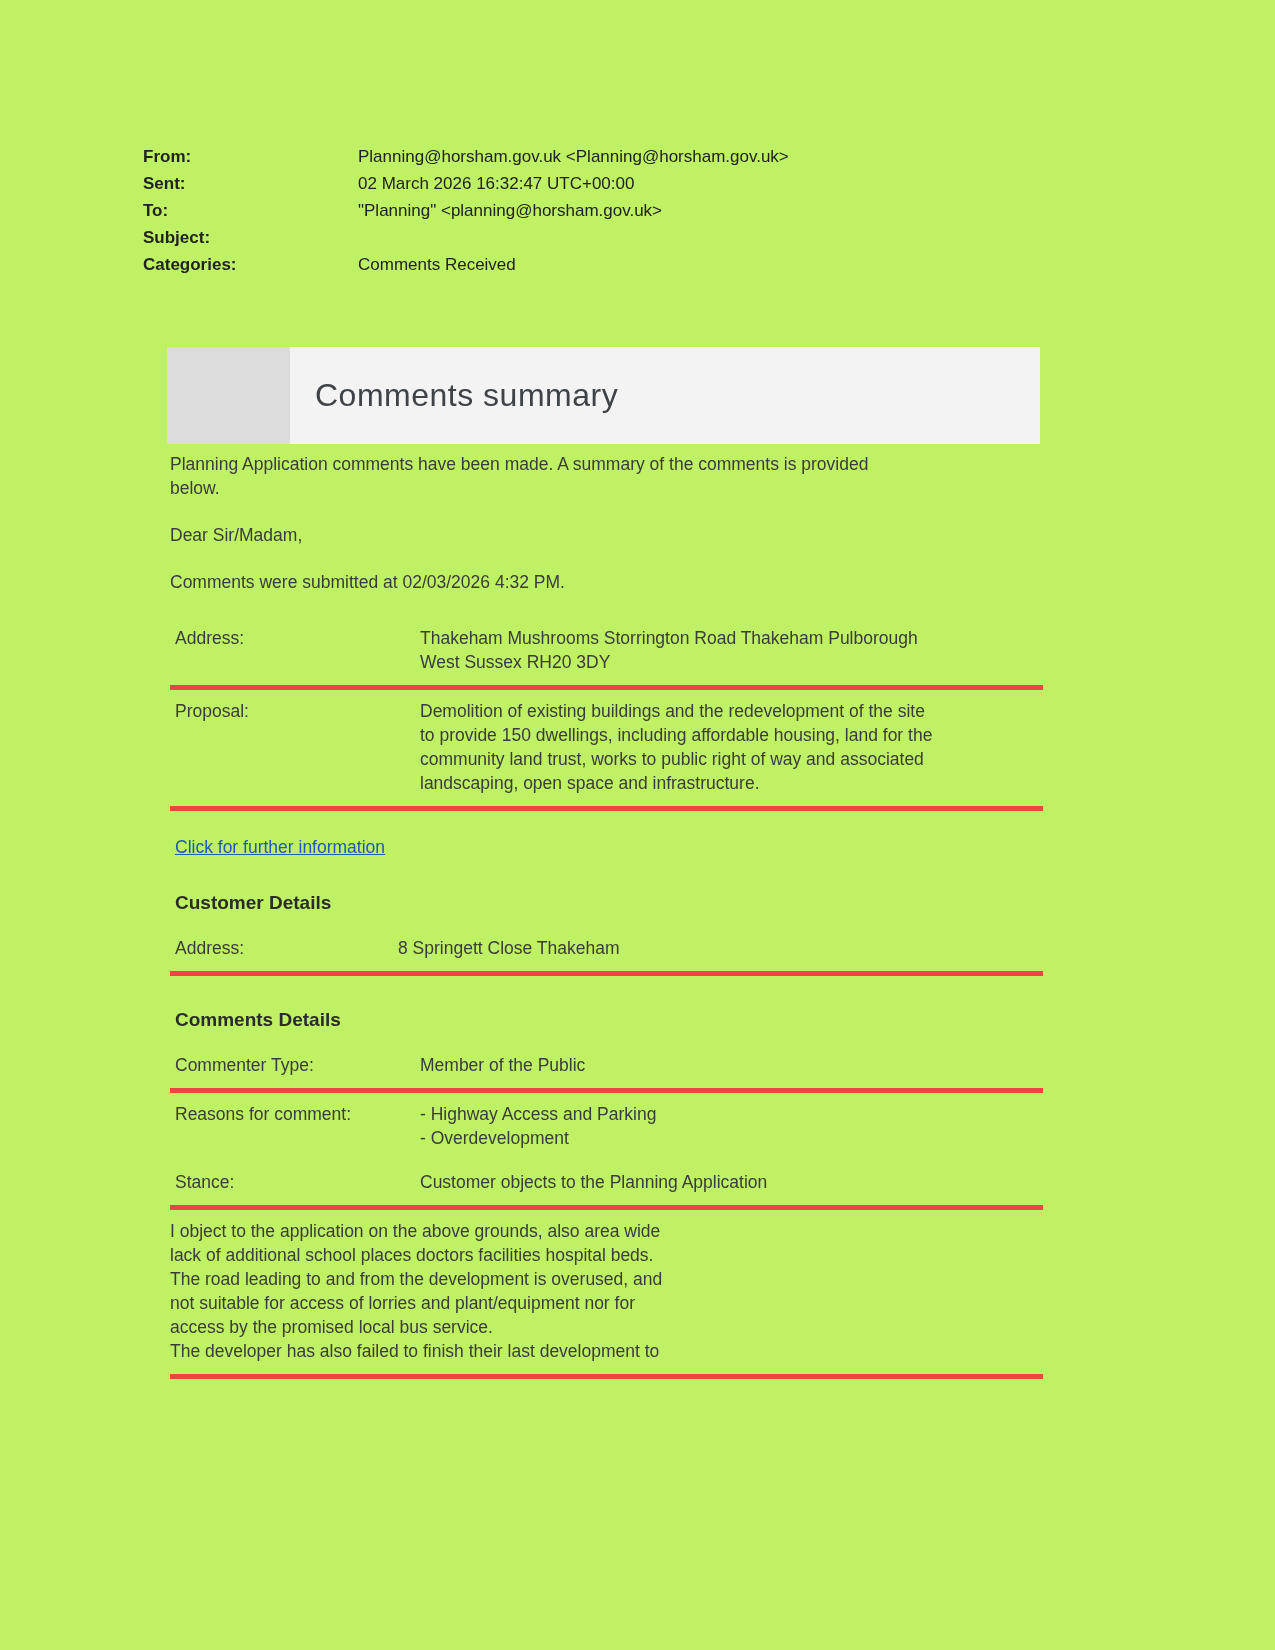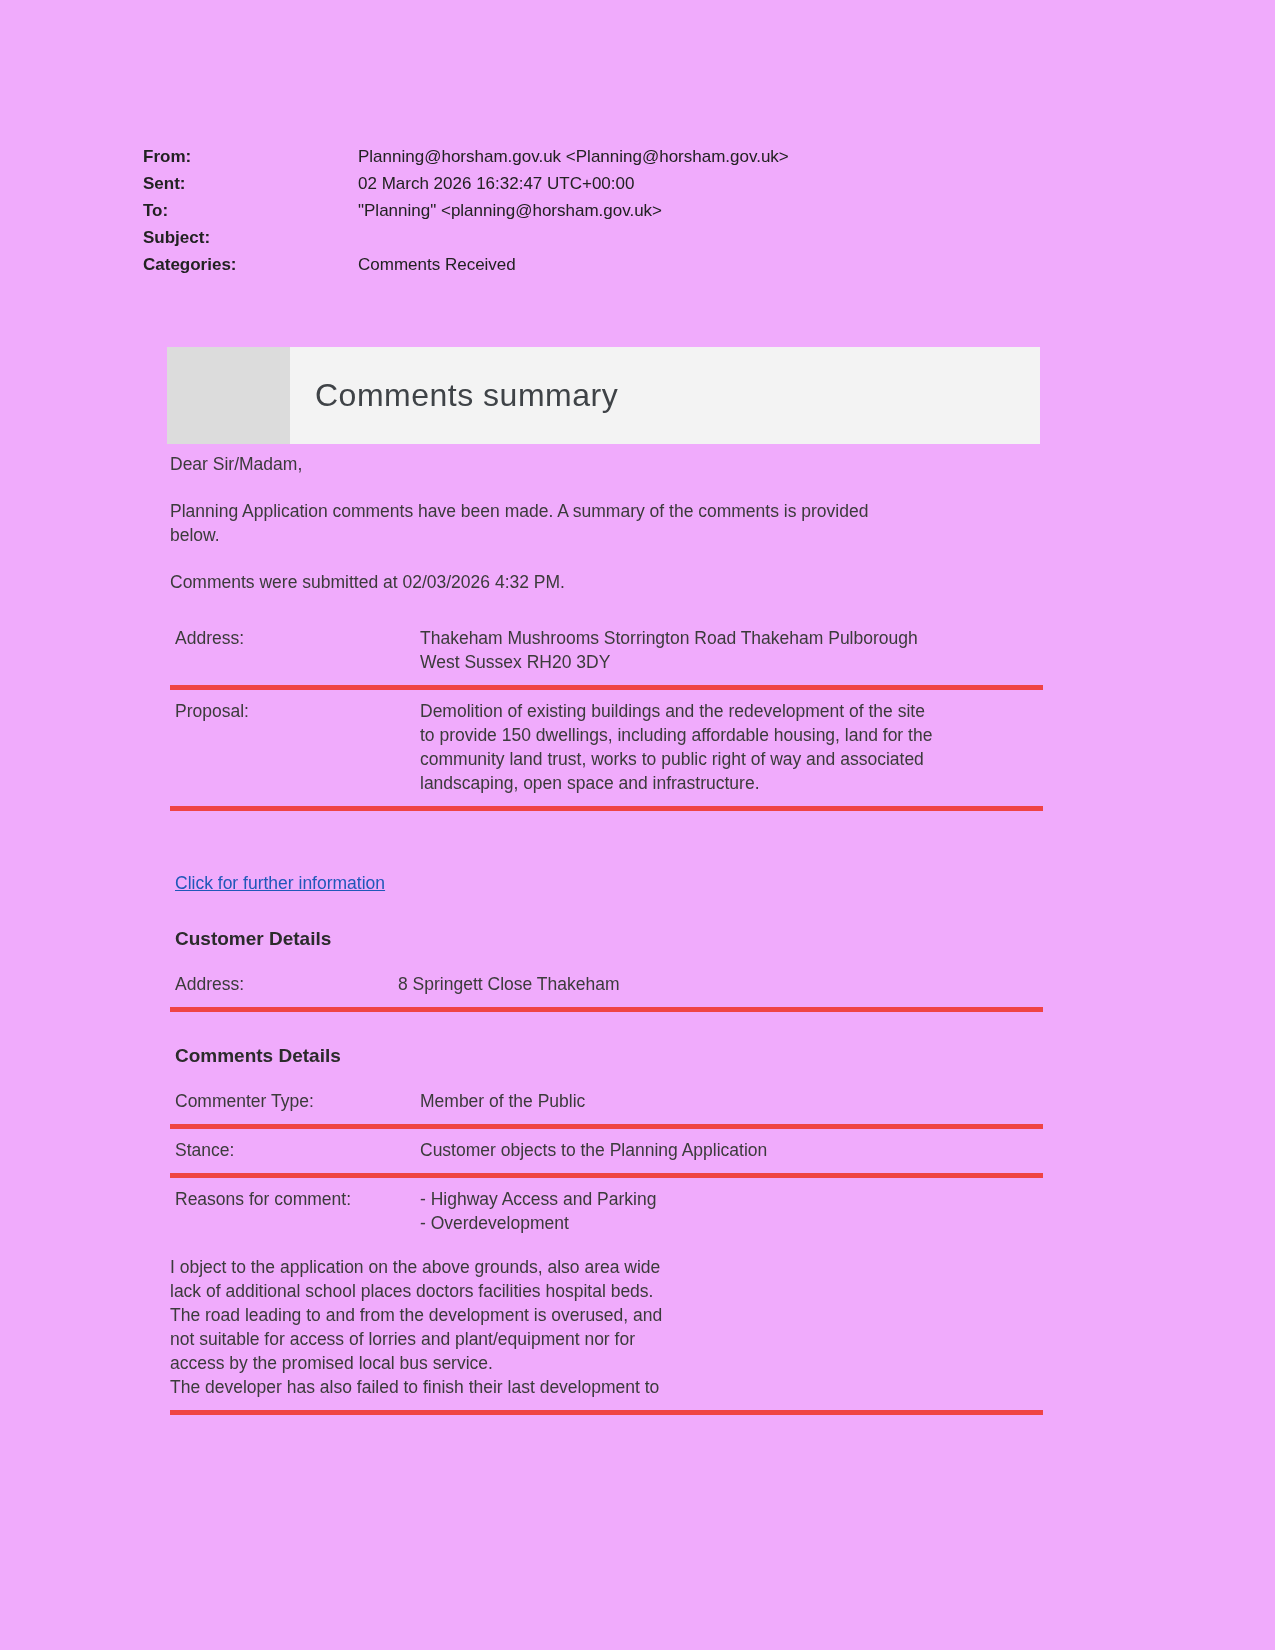--- a/index.html
+++ b/index.html
@@ -4,21 +4,21 @@
 <style>
   html, body {
     margin: 0;
     padding: 0;
     background: #ffffff;
   }
   .page {
     position: relative;
     width: 1275px;
     height: 1650px;
-    background: #f0abfc;
+    background: #bef264;
     font-family: "Liberation Sans", sans-serif;
     color: #3b3b3b;
     overflow: hidden;
   }
 
   
   .email-header {
     position: absolute;
     left: 143px;
     top: 143px;
@@ -86,21 +86,21 @@
     flex: 0 0 250px;
     padding-left: 5px;
     box-sizing: border-box;
   }
   .tvalue {
     flex: 1;
     white-space: pre-line;
   }
   .dtable.customer .tlabel { flex: 0 0 228px; }
 
-  .info-link-wrap { margin: 60px 0 14px 5px; }
+  .info-link-wrap { margin: 24px 0 14px 5px; }
   .info-link {
     color: #1f58b8;
     text-decoration: underline;
     cursor: pointer;
     font-size: 17.5px;
   }
 </style>
 </head>
 <body>
 
@@ -128,23 +128,23 @@
     </div>
   </div>
 
   <div class="banner">
     <div class="banner-square"></div>
     <h1 class="banner-title">Comments summary</h1>
   </div>
 
   <div class="content">
 
-    <p>Dear Sir/Madam,</p>
     <p>Planning Application comments have been made. A summary of the comments is provided
 below.</p>
+    <p>Dear Sir/Madam,</p>
     <p>Comments were submitted at 02/03/2026 4:32 PM.</p>
 
     <div class="dtable">
       <div class="trow">
         <div class="tlabel">Address:</div>
         <div class="tvalue">Thakeham Mushrooms Storrington Road Thakeham Pulborough
 West Sussex RH20 3DY</div>
       </div>
       <div class="trow">
         <div class="tlabel">Proposal:</div>
@@ -166,28 +166,28 @@
         <div class="tvalue">8 Springett Close Thakeham</div>
       </div>
     </div>
 
     <h2 class="section-title">Comments Details</h2>
     <div class="dtable">
       <div class="trow">
         <div class="tlabel">Commenter Type:</div>
         <div class="tvalue">Member of the Public</div>
       </div>
-      <div class="trow">
-        <div class="tlabel">Stance:</div>
-        <div class="tvalue">Customer objects to the Planning Application</div>
-      </div>
       <div class="trow no-border">
         <div class="tlabel">Reasons for comment:</div>
         <div class="tvalue">- Highway Access and Parking
 - Overdevelopment</div>
+      </div>
+      <div class="trow">
+        <div class="tlabel">Stance:</div>
+        <div class="tvalue">Customer objects to the Planning Application</div>
       </div>
       <div class="trow">
         <div class="tvalue">I object to the application on the above grounds, also area wide
 lack of additional school places doctors facilities hospital beds.
 The road leading to and from the development is overused, and
 not suitable for access of lorries and plant/equipment nor for
 access by the promised local bus service.
 The developer has also failed to finish their last development to</div>
       </div>
     </div>

